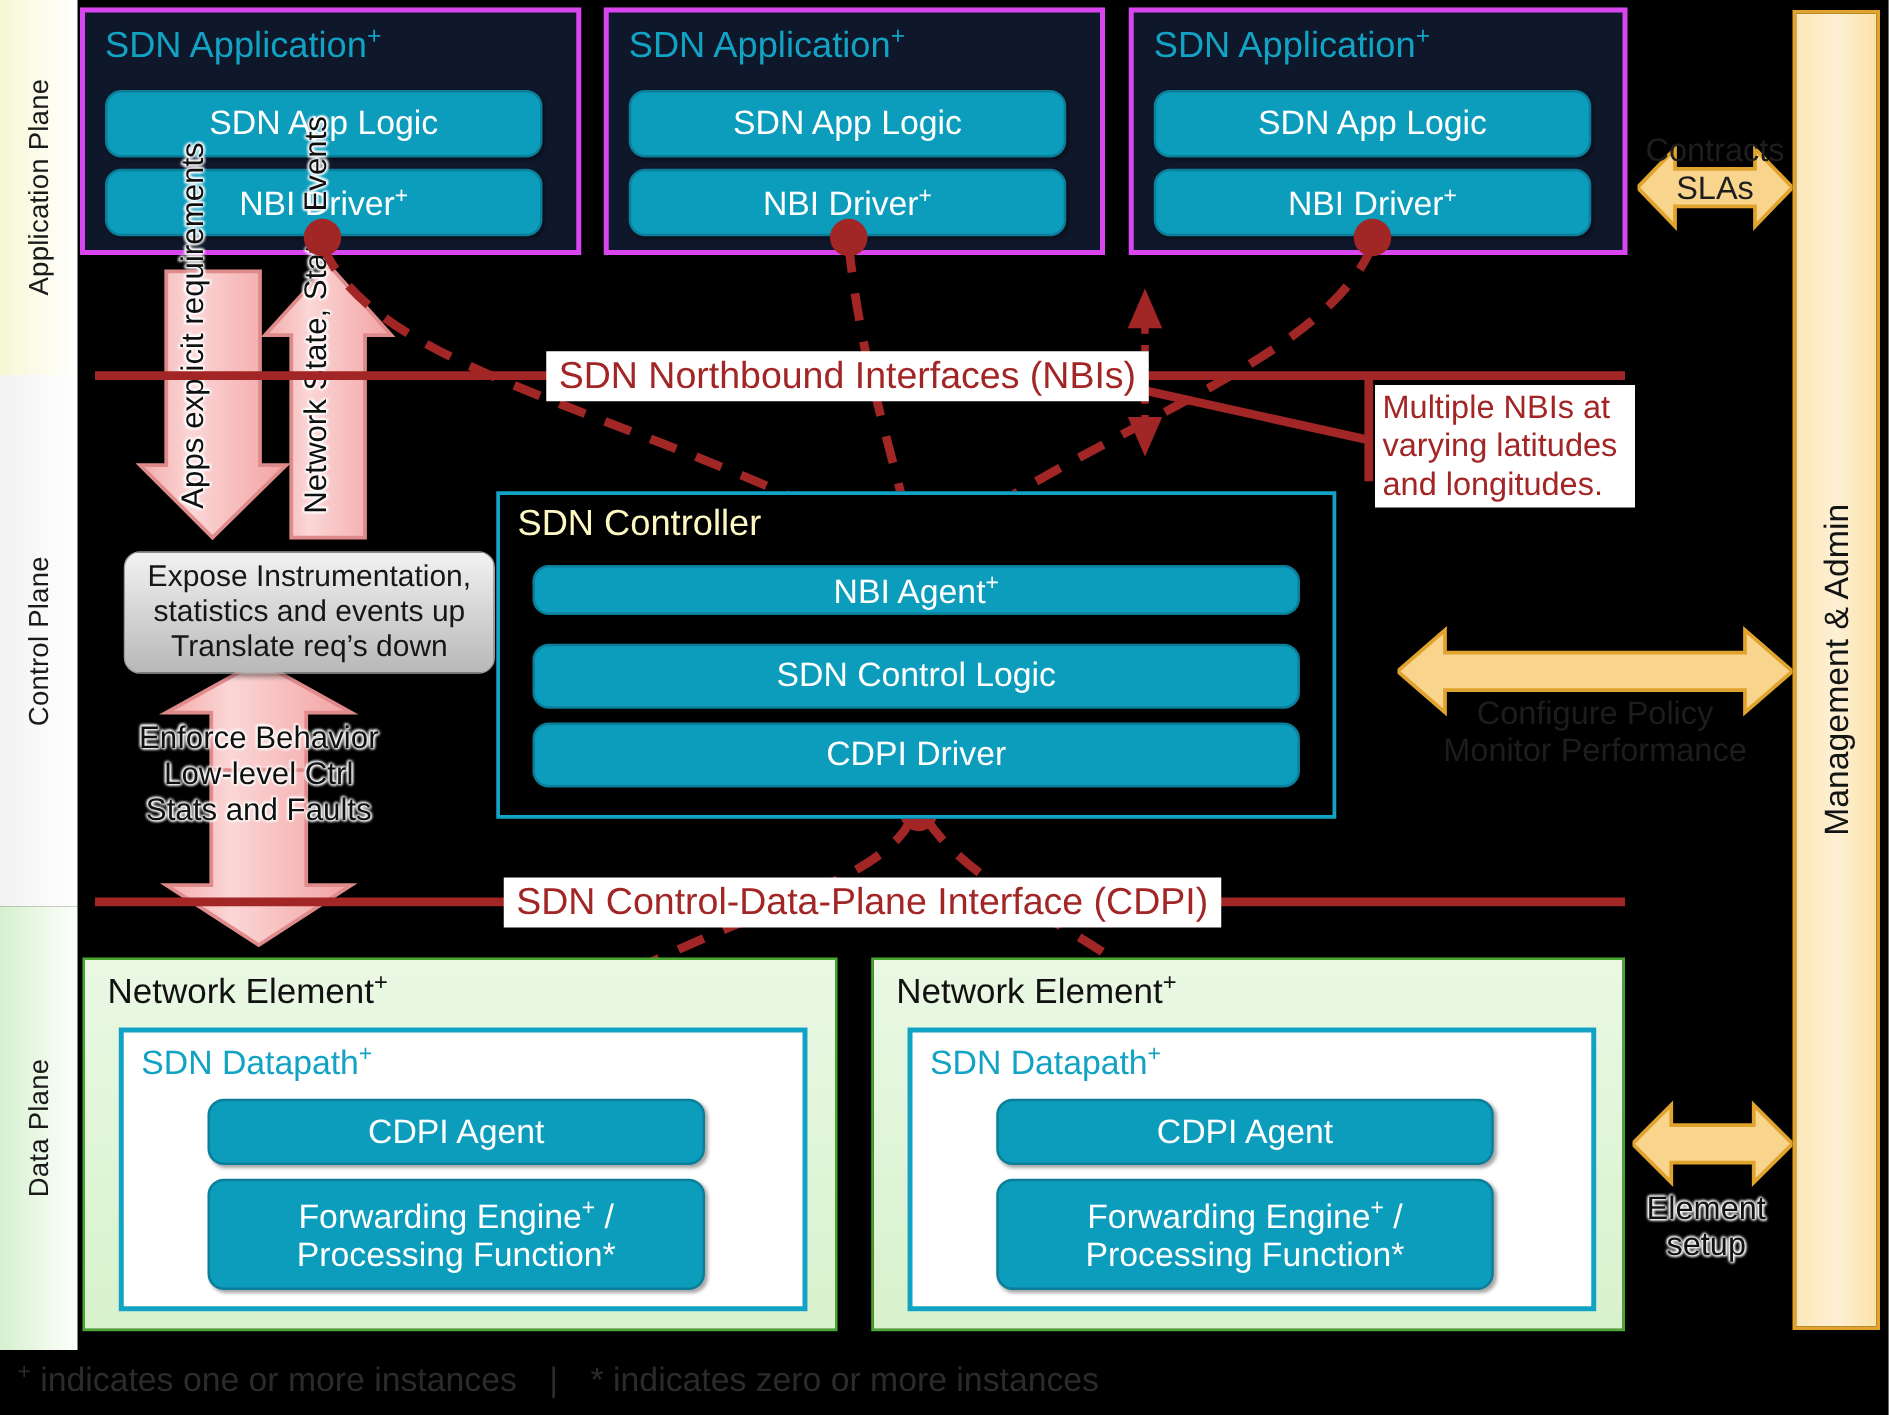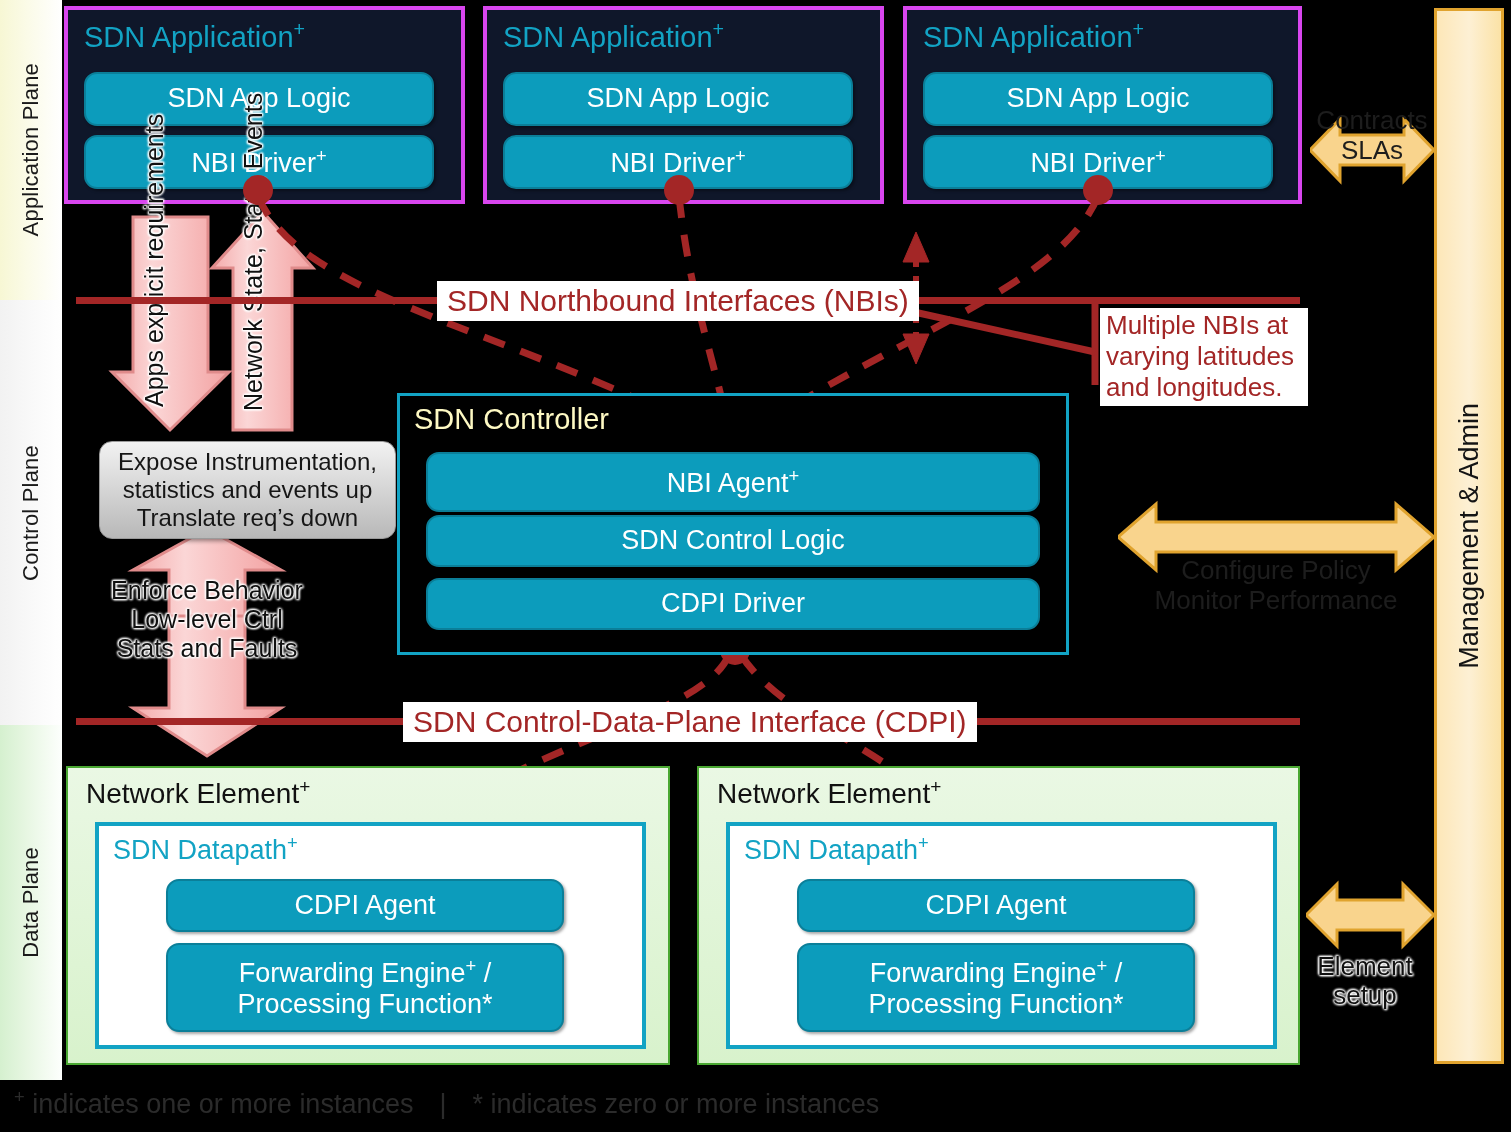--- a/index.html
+++ b/index.html
@@ -229,21 +229,21 @@
     </g>
   </svg>
 
   <div class="iface-line" style="left:76px;top:297px;width:1224px;"></div>
   <div class="iface-label" style="left:437px;top:281px;">SDN Northbound Interfaces (NBIs)</div>
 
   <div class="abs" id="nbi-note">Multiple NBIs at varying latitudes and longitudes.</div>
 
   <div class="abs" id="controller-frame">
     <div id="controller-title">SDN Controller</div>
-    <div class="pill" style="left:26px;top:56px;width:614px;height:60px;">
+    <div class="pill" style="left:26px;top:56px;width:614px;height:40px;">
       <span><span>NBI Agent</span><span class="sup">+</span></span>
     </div>
     <div class="pill" style="left:26px;top:119px;width:614px;height:52px;">
       <span>SDN Control Logic</span>
     </div>
     <div class="pill" style="left:26px;top:182px;width:614px;height:52px;">
       <span>CDPI Driver</span>
     </div>
   </div>
 

